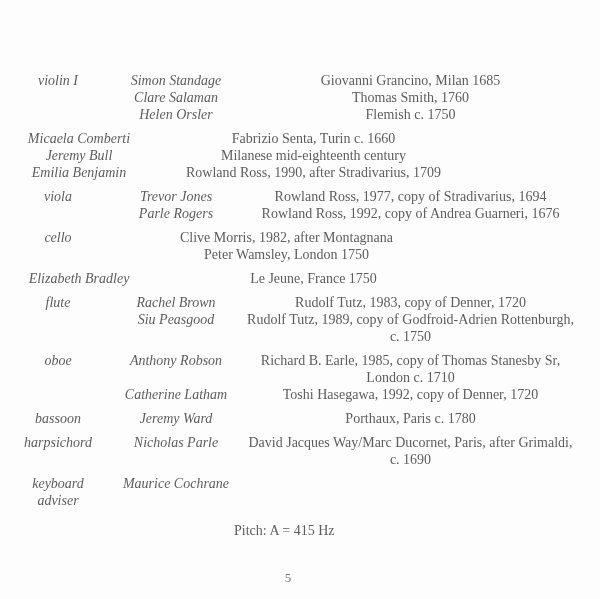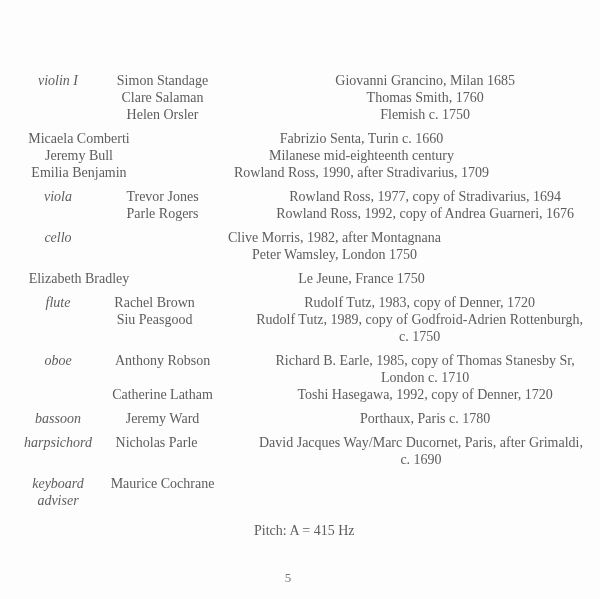--- a/index.html
+++ b/index.html
@@ -21,32 +21,32 @@
   }
   .section { display: flex; margin-bottom: 7px; text-align: center; }
   .c1 { width: 97px; }
   .c1 .inst {
     display: block;
     width: 82px;
     font-style: italic;
     font-size: 14px;
     line-height: 17px;
   }
-  .c2 { width: 124px; }
-  .c3 { width: 345px; margin-left: 48px; }
+  .c2 { width: 124px; font-style: italic; }
+  .c3 { width: 345px; }
   .line {
     height: 17px;
     line-height: 17px;
     font-size: 14px;
     white-space: nowrap;
   }
   .pitch {
     position: absolute;
     top: 522px;
-    left: 254px;
+    left: 234px;
     font-size: 14px;
     line-height: 17px;
     text-align: right;
   }
   .pageno {
     position: absolute;
     top: 570px;
     left: 0;
     width: 576px;
     text-align: center;

